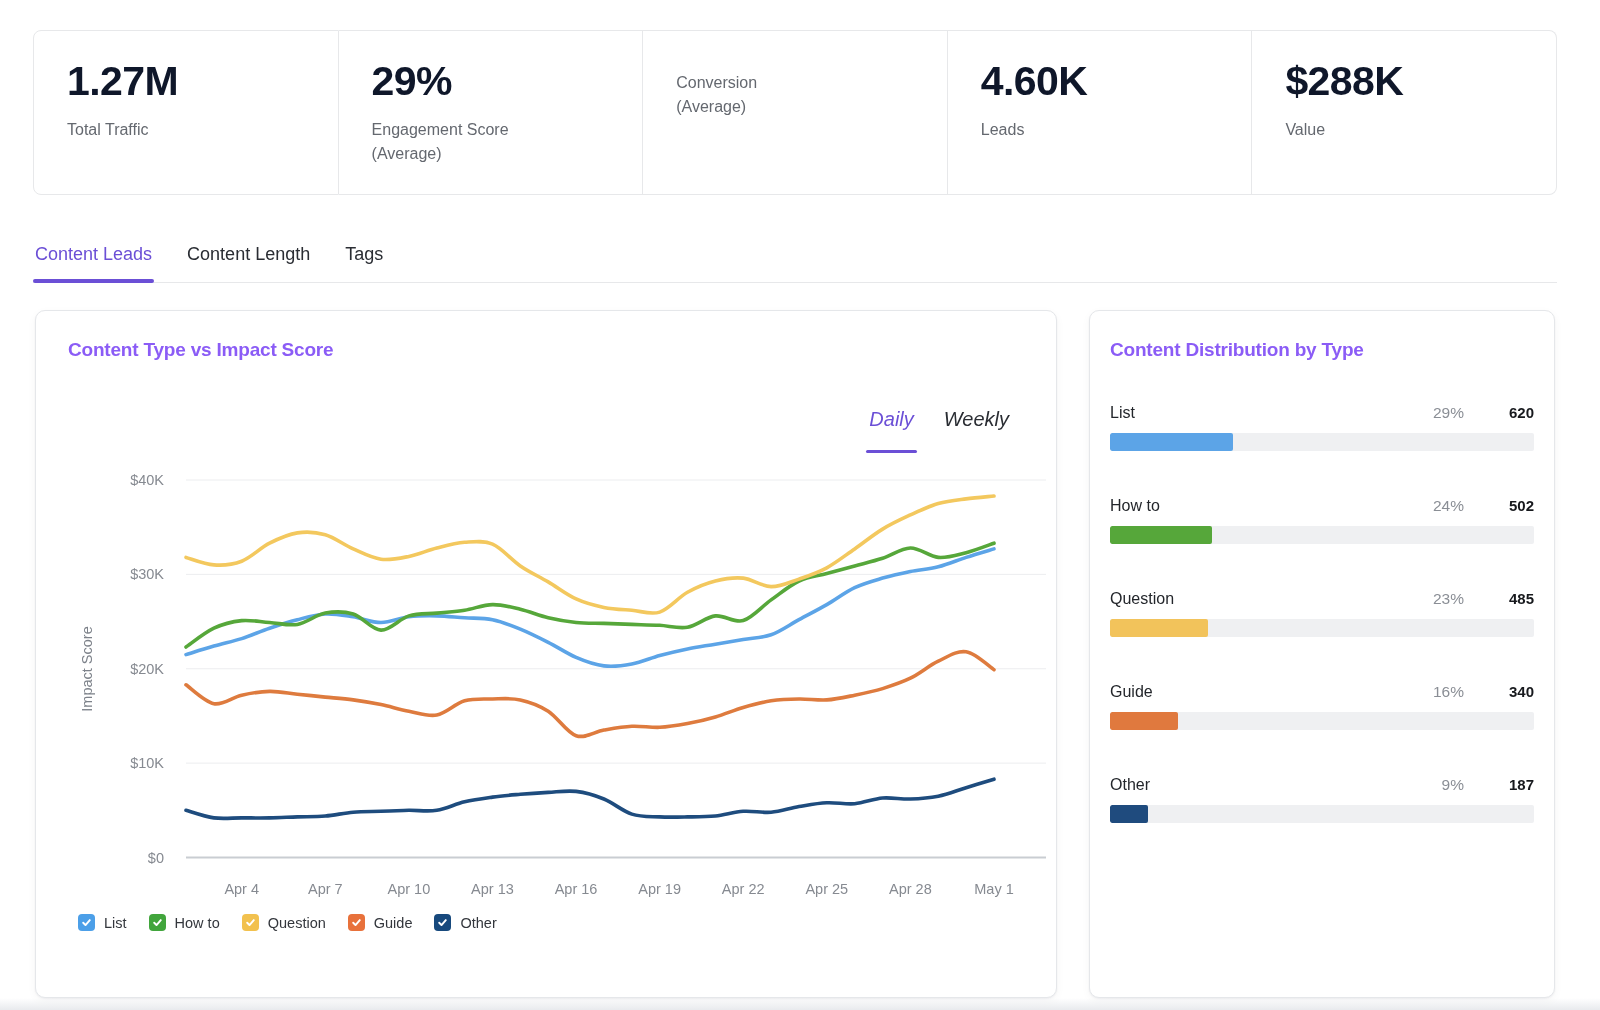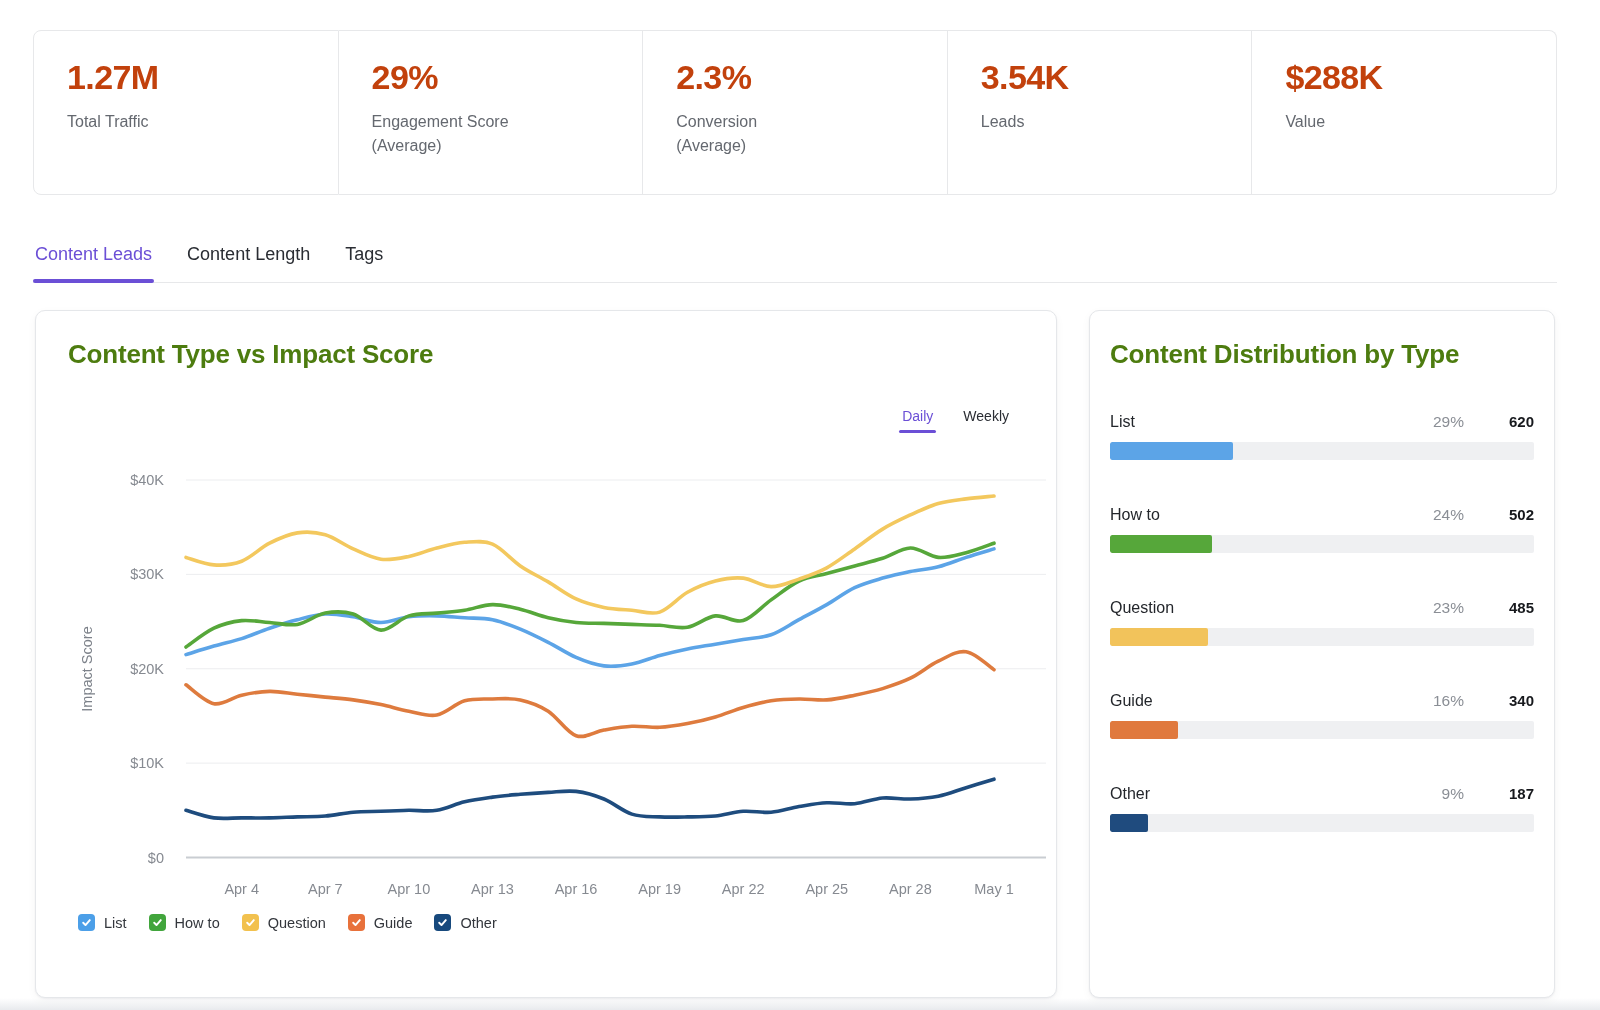--- a/index.html
+++ b/index.html
@@ -6,42 +6,42 @@
   body { font-family:"Liberation Sans","DejaVu Sans",sans-serif; -webkit-font-smoothing:antialiased; }
   .page { position:relative; width:1600px; height:1010px; background:#fff; overflow:hidden; }
 
   
   .kpi-row { position:absolute; left:33px; top:30px; width:1524px; height:165px; display:flex; }
   .kpi-card { flex:1 1 0; box-sizing:border-box; background:#fff; cursor:pointer;
               border:solid #E7E8EA; border-width:1px 1px 1px 0; padding:27px 14px 0 33px; }
   .kpi-card:first-child { border-left-width:1px; border-radius:8px 0 0 8px; }
   .kpi-card:last-child { border-radius:0 8px 8px 0; }
   .kpi-card.selected { background:#ECE9F8; border:1px solid #7F6CD9; margin-left:-1px; position:relative; z-index:2; border-radius:2px; }
-  .kpi-value { font-size:34px; font-weight:700; color:#c2410c; letter-spacing:-0.6px; }
+  .kpi-value { font-size:41px; font-weight:700; color:#0f172a; letter-spacing:-0.6px; }
   .kpi-label { margin-top:13px; font-size:16px; line-height:1.5; color:#64686F; width:146px; }
 
   
   .tabs { position:absolute; left:33px; top:243px; width:1524px; display:flex; gap:31px;
           border-bottom:1px solid #E7E8EA; }
   .tab { font-size:18px; line-height:22px; color:#2A2D33; padding:0 2px 17px; position:relative; cursor:pointer; }
   .tab.active { color:#6B4FD6; }
   .tab.active::after { content:""; position:absolute; left:0; right:0; bottom:-1px; height:4px; background:#6B4FD6; border-radius:2px; }
 
   
   .main { position:absolute; left:35px; top:310px; display:flex; gap:32px; }
   .panel { background:#fff; border:1px solid #E5E7EA; border-radius:10px; box-sizing:border-box;
            box-shadow:0 1px 2px rgba(16,24,40,.05), 0 3px 10px rgba(16,24,40,.04); }
   .chart-panel { width:1022px; height:688px; position:relative; }
   .dist-panel  { width:466px;  height:688px; position:relative; padding:28px 20px; }
-  .panel-title { font-size:26px; font-weight:700; color:#4d7c0f; letter-spacing:-0.2px; }
+  .panel-title { font-size:19px; font-weight:700; color:#8b5cf6; letter-spacing:-0.2px; }
   .chart-panel .panel-title { position:absolute; left:32px; top:28px; }
 
   
   .granularity { position:absolute; top:97px; right:44px; display:flex; gap:24px; }
-  .gran-option { font-size:14px; color:#2A2D33; position:relative; cursor:pointer; padding:0 3px 9px; }
+  .gran-option { font-size:20px; color:#2A2D33; position:relative; cursor:pointer; padding:0 3px 22px;font-style:italic; }
   .gran-option.active { color:#6B4FD6; }
   .gran-option.active::after { content:""; position:absolute; left:0; right:0; bottom:0; height:3px; background:#6B4FD6; border-radius:1.5px; }
 
   svg.chart { position:absolute; left:0; top:0; }
 
   
   .legend { position:absolute; left:42px; top:603px; display:flex; gap:22px; align-items:center; }
   .legend-item { display:flex; align-items:center; gap:9px; cursor:pointer; }
   .legend-box { width:17px; height:17px; border-radius:4px; display:flex; align-items:center; justify-content:center; flex:none; }
   .legend-label { font-size:14.5px; color:#33363C; }
@@ -67,25 +67,24 @@
   <div class="kpi-row">
       <div class="kpi-card">
         <div class="kpi-value">1.27M</div>
         <div class="kpi-label">Total Traffic</div>
       </div>
       <div class="kpi-card">
         <div class="kpi-value">29%</div>
         <div class="kpi-label">Engagement Score (Average)</div>
       </div>
       <div class="kpi-card">
-        <div class="kpi-value">2.3%</div>
         <div class="kpi-label">Conversion (Average)</div>
       </div>
       <div class="kpi-card">
-        <div class="kpi-value">3.54K</div>
+        <div class="kpi-value">4.60K</div>
         <div class="kpi-label">Leads</div>
       </div>
       <div class="kpi-card">
         <div class="kpi-value">$288K</div>
         <div class="kpi-label">Value</div>
       </div>
     </div>
 
   <div class="tabs">
       <div class="tab active">Content Leads</div>

